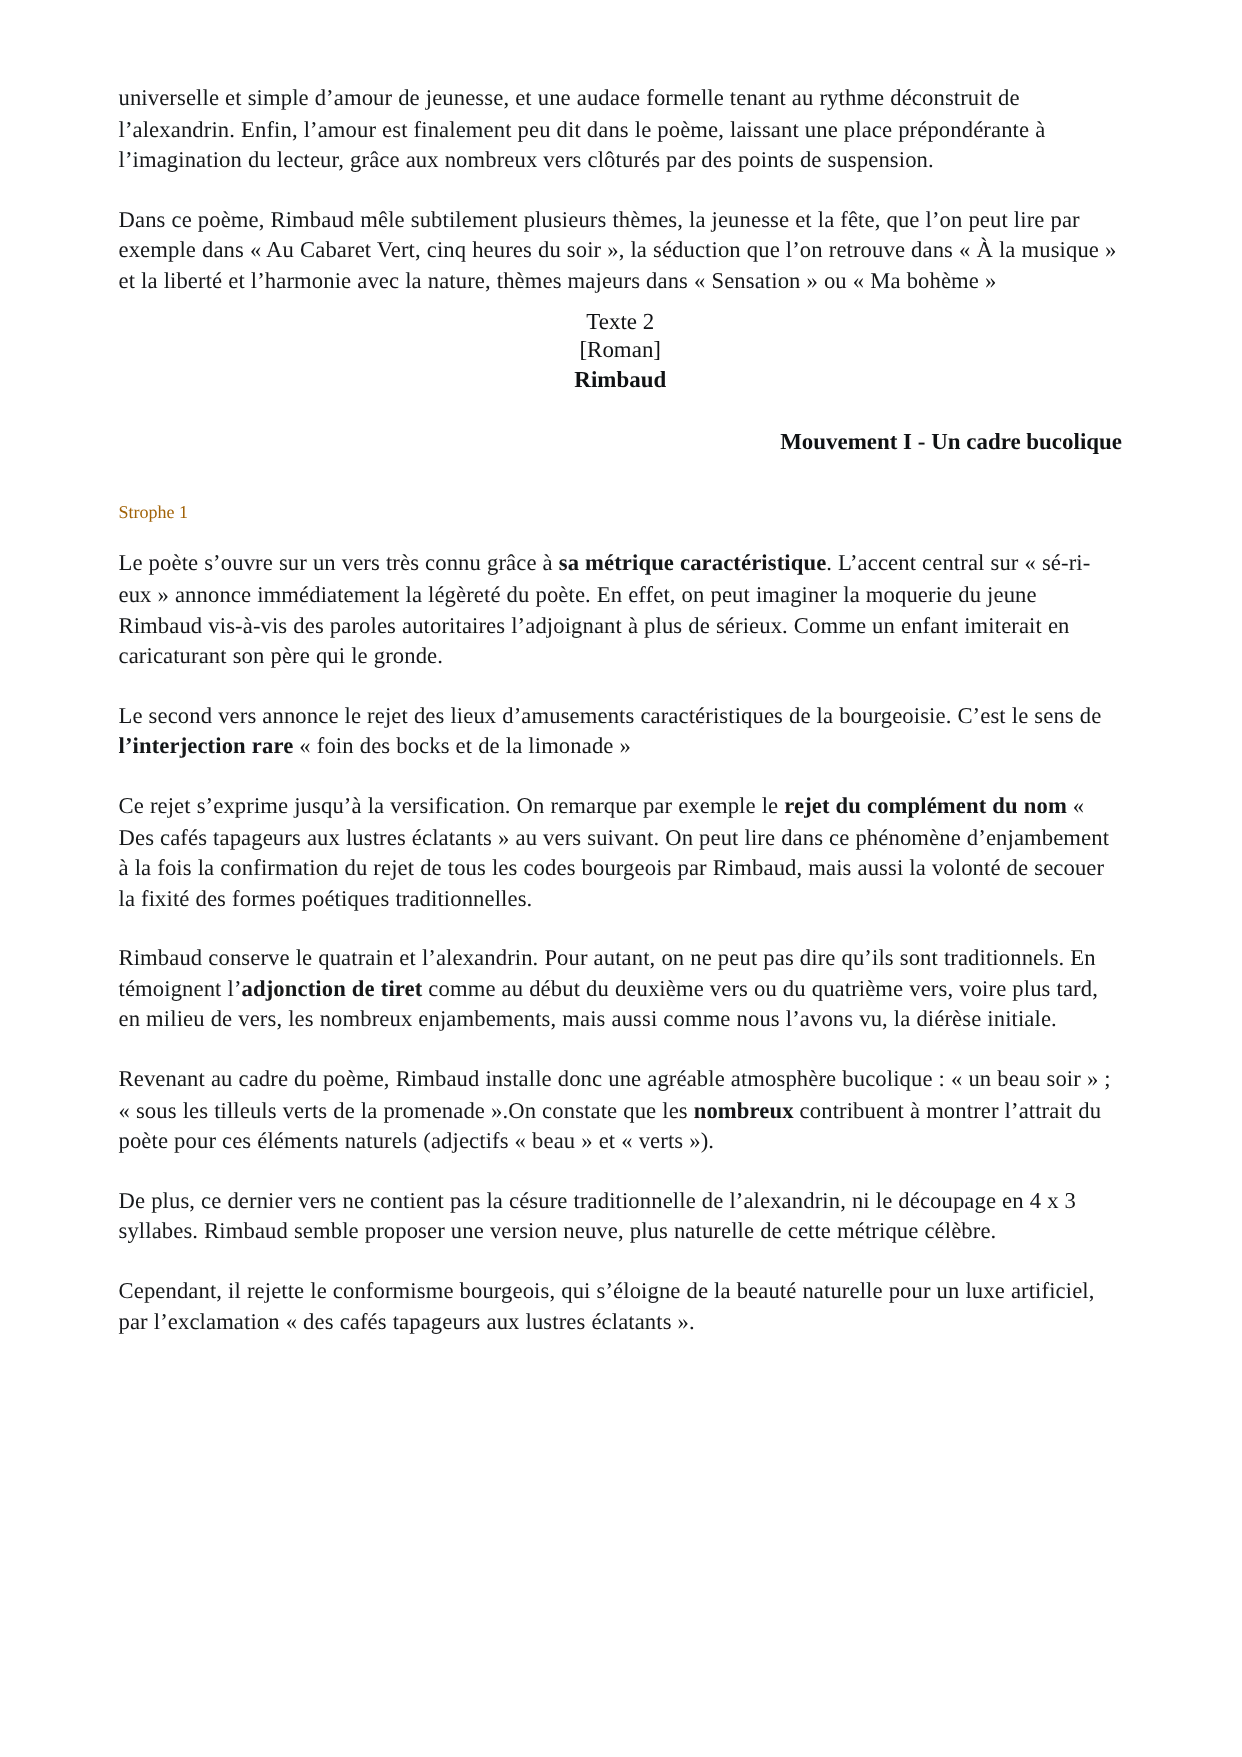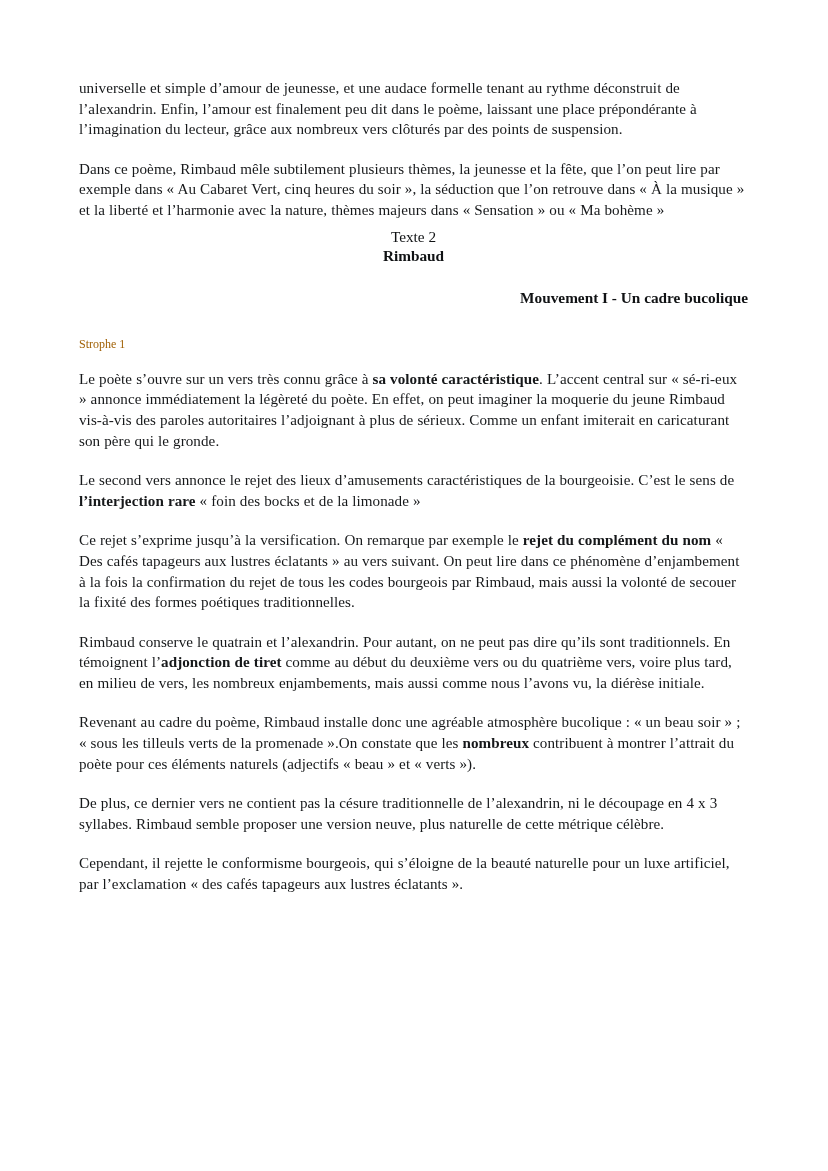--- a/index.html
+++ b/index.html
@@ -14,21 +14,21 @@
     font-family: "Liberation Serif", "DejaVu Serif", serif;
     color: #1a1a1a;
     -webkit-font-smoothing: antialiased;
   }
   .page {
     position: relative;
     width: 828px;
     height: 829px;
     background: #ffffff;
     box-sizing: border-box;
-    padding: 78px 80px 0 79px;
+    padding: 56px 80px 0 79px;
   }
   .doc-body {
     width: 669px;
   }
   p.para {
     margin: 0 0 19px 0;
     font-size: 15.1px;
     line-height: 20.6px;
     text-align: left;
     color: #16181a;
@@ -73,29 +73,30 @@
 <div class="page">
   <div class="doc-body">
 
     <div>
       <p class="para">universelle et simple d’amour de jeunesse, et une audace formelle tenant au rythme déconstruit de l’alexandrin. Enfin, l’amour est finalement peu dit dans le poème, laissant une place prépondérante à l’imagination du lecteur, grâce aux nombreux vers clôturés par des points de suspension.</p>
       <p class="para">Dans ce poème, Rimbaud mêle subtilement plusieurs thèmes, la jeunesse et la fête, que l’on peut lire par exemple dans « Au Cabaret Vert, cinq heures du soir », la séduction que l’on retrouve dans « À la musique » et la liberté et l’harmonie avec la nature, thèmes majeurs dans « Sensation » ou « Ma bohème »</p>
     </div>
 
     <div class="title-block">
       <div class="title-line">Texte 2</div>
+      <div class="title-line">[Roman]</div>
       <div class="title-line author">Rimbaud</div>
     </div>
 
     <div class="section-heading">Mouvement I - Un cadre bucolique</div>
 
     <div class="sub-heading">Strophe 1</div>
 
     <div>
-      <p class="para">Le poète s’ouvre sur un vers très connu grâce à <span class="b">sa volonté caractéristique</span>. L’accent central sur « sé-ri-eux » annonce immédiatement la légèreté du poète. En effet, on peut imaginer la moquerie du jeune Rimbaud vis-à-vis des paroles autoritaires l’adjoignant à plus de sérieux. Comme un enfant imiterait en caricaturant son père qui le gronde.</p>
+      <p class="para">Le poète s’ouvre sur un vers très connu grâce à <span class="b">sa métrique caractéristique</span>. L’accent central sur « sé-ri-eux » annonce immédiatement la légèreté du poète. En effet, on peut imaginer la moquerie du jeune Rimbaud vis-à-vis des paroles autoritaires l’adjoignant à plus de sérieux. Comme un enfant imiterait en caricaturant son père qui le gronde.</p>
       <p class="para">Le second vers annonce le rejet des lieux d’amusements caractéristiques de la bourgeoisie. C’est le sens de <span class="b">l’interjection rare</span> « foin des bocks et de la limonade »</p>
       <p class="para">Ce rejet s’exprime jusqu’à la versification. On remarque par exemple le <span class="b">rejet du complément du nom</span> « Des cafés tapageurs aux lustres éclatants » au vers suivant. On peut lire dans ce phénomène d’enjambement à la fois la confirmation du rejet de tous les codes bourgeois par Rimbaud, mais aussi la volonté de secouer la fixité des formes poétiques traditionnelles.</p>
       <p class="para">Rimbaud conserve le quatrain et l’alexandrin. Pour autant, on ne peut pas dire qu’ils sont traditionnels. En témoignent l’<span class="b">adjonction de tiret</span> comme au début du deuxième vers ou du quatrième vers, voire plus tard, en milieu de vers, les nombreux enjambements, mais aussi comme nous l’avons vu, la diérèse initiale.</p>
       <p class="para">Revenant au cadre du poème, Rimbaud installe donc une agréable atmosphère bucolique : « un beau soir » ; « sous les tilleuls verts de la promenade ».On constate que les <span class="b">nombreux</span> contribuent à montrer l’attrait du poète pour ces éléments naturels (adjectifs « beau » et « verts »).</p>
       <p class="para">De plus, ce dernier vers ne contient pas la césure traditionnelle de l’alexandrin, ni le découpage en 4 x 3 syllabes. Rimbaud semble proposer une version neuve, plus naturelle de cette métrique célèbre.</p>
       <p class="para">Cependant, il rejette le conformisme bourgeois, qui s’éloigne de la beauté naturelle pour un luxe artificiel, par l’exclamation « des cafés tapageurs aux lustres éclatants ».</p>
     </div>
 
   </div>
 </div>

